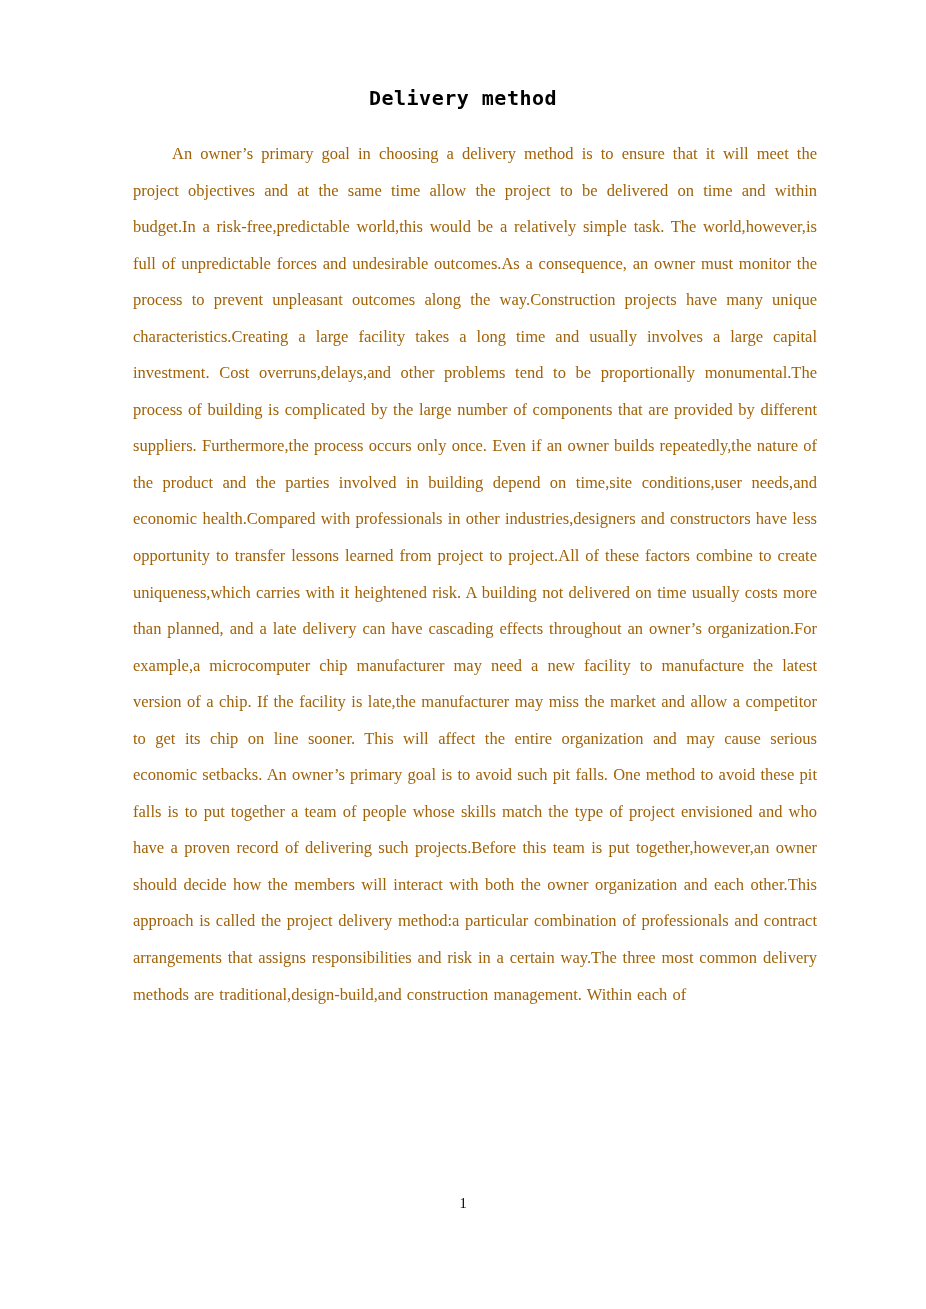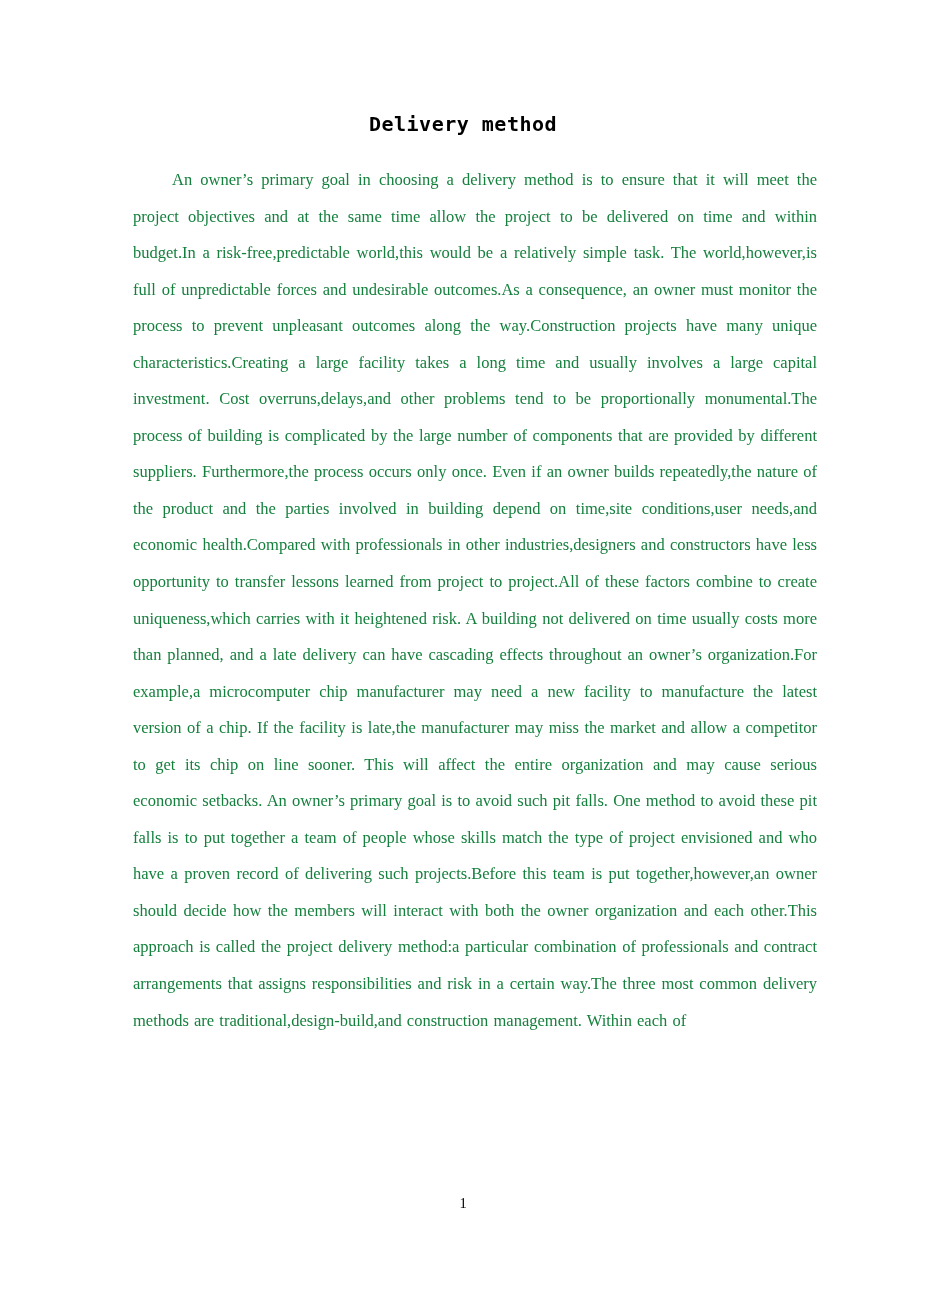--- a/index.html
+++ b/index.html
@@ -11,36 +11,36 @@
     position: relative;
     width: 926px;
     height: 1309px;
     margin: 0 auto;
     background: #ffffff;
     overflow: hidden;
     box-sizing: border-box;
   }
   .doc-title {
     margin: 0;
-    padding-top: 112px;
+    padding-top: 86px;
     text-align: center;
     font-family: "DejaVu Sans Mono", "Liberation Mono", monospace;
     font-weight: 700;
     font-size: 20px;
     letter-spacing: 0.5px;
     color: #000000;
   }
   .doc-body {
     margin: 26px 109px 0 133px;
     text-align: justify;
     text-indent: 39px;
     font-family: "Liberation Serif", "DejaVu Serif", serif;
     font-size: 16.5px;
     line-height: 36.55px;
-    color: #15803d;
+    color: #a16207;
     word-spacing: 1px;
   }
   .page-number {
     position: absolute;
     top: 1195px;
     left: 0;
     right: 0;
     text-align: center;
     font-family: "Liberation Serif", "DejaVu Serif", serif;
     font-size: 14.5px;

